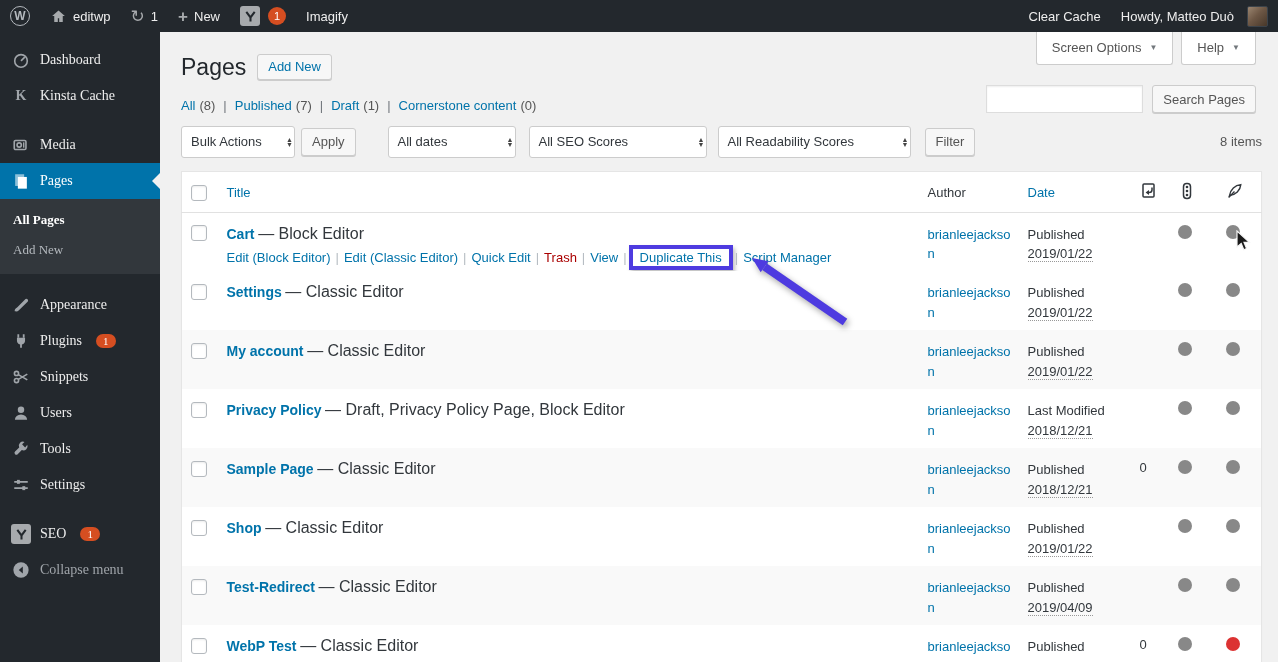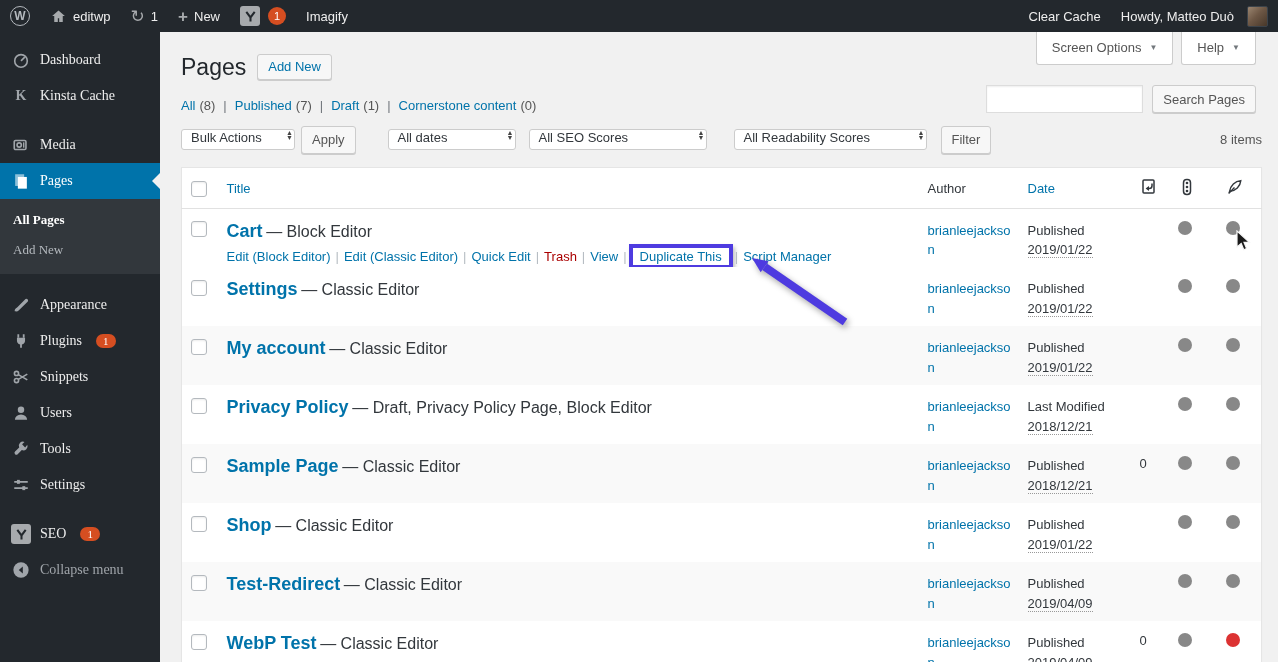--- a/index.html
+++ b/index.html
@@ -59,38 +59,38 @@
   h1 { font-size:23px; font-weight:400; color:#23282d; line-height:1.25; }
   .add-new { background:#f7f7f7; border:1px solid #ccc; border-radius:3px; color:#0073aa;
     padding:4px 10px 5px; font-size:13px; box-shadow:0 1px 0 #ccc; }
 
   .views { margin-top:16px; list-style:none; display:flex; align-items:center; }
   .views a { color:#0073aa; }
   .views .count { color:#555; margin-left:4px; }
   .vsep { color:#72777c; margin:0 8px; }
 
   .toolbar { margin-top:13px; display:flex; align-items:center; }
-  .wpselect { background:#fff; border:1px solid #ccc; border-radius:3px; height:21px; display:flex;
-    align-items:flex-start; justify-content:space-between; padding:0 1px 0 9px; color:#32373c; cursor:pointer; }
+  .wpselect { background:#fff; border:1px solid #ccc; border-radius:3px; height:32px; display:flex;
+    align-items:center; justify-content:space-between; padding:0 1px 0 9px; color:#32373c; cursor:pointer; }
   .arrows { display:flex; flex-direction:column; align-items:center; line-height:5px; font-size:7px; color:#444; margin-left:8px; }
 
   
   table { margin-top:13px; border-collapse:collapse; width:100%; background:#fff;
     border:1px solid #e5e5e5; box-shadow:0 1px 1px rgba(0,0,0,.04); table-layout:fixed; }
   col.c-cb{width:35px} col.c-author{width:100px} col.c-date{width:112px}
   col.c-links{width:38px} col.c-seo{width:48px} col.c-read{width:46px}
   thead th { padding:10px 0 9px 10px; text-align:left; font-weight:400; font-size:13px;
     color:#32373c; border-bottom:1px solid #e1e1e1; height:37px; }
   thead th.sortable a { color:#0073aa; }
   thead th.cb-col, tbody td.cb-col { padding-left:9px; }
   tbody td { padding:12px 4px 0 10px; vertical-align:top; font-size:13px; height:59px; overflow:hidden; }
   tr.alt { background:#f9f9f9; }
   .cb { display:inline-block; width:16px; height:16px; border:1px solid #b4b9be; border-radius:3px;
     background:#fff; box-shadow:inset 0 1px 2px rgba(0,0,0,.08); cursor:pointer; vertical-align:middle; }
-  .row-title { color:#0073aa; font-weight:bold; font-size:18px; }
+  .row-title { color:#0073aa; font-weight:bold; font-size:14px; }
   .state { color:#32373c; font-weight:normal; font-size:16px; }
   .actions { margin-top:7px; font-size:13px; white-space:nowrap; }
   .actions a { color:#0073aa; }
   .actions a.trash { color:#a00; }
   .asep { color:#b5bcc2; margin:0 5px; }
   .hl-box { display:inline-block; border:4px solid #4e3be0; padding:1px 7px; margin:-6px -3px;
     box-shadow:2px 3px 4px rgba(0,0,0,.25); background:transparent; }
   .author-link { color:#0073aa; display:inline-block; width:86px; word-break:break-all; line-height:1.5; }
   .date-cell div { line-height:1.5; }
   .date-val { border-bottom:1px dotted #999; }
@@ -319,21 +319,21 @@
     </div>
     <button class="btn" style="margin-left:6px">Apply</button>
     <div class="wpselect" style="width:128px;margin-left:32px">
       <span>All dates</span>
       <span class="arrows">▲<br>▼</span>
     </div>
     <div class="wpselect" style="width:178px;margin-left:13px">
       <span>All SEO Scores</span>
       <span class="arrows">▲<br>▼</span>
     </div>
-    <div class="wpselect" style="width:193px;margin-left:27px">
+    <div class="wpselect" style="width:193px;margin-left:11px">
       <span>All Readability Scores</span>
       <span class="arrows">▲<br>▼</span>
     </div>
     <button class="btn" style="margin-left:14px">Filter</button>
     <span style="margin-left:auto;color:#555">8 items</span>
   </div>
 
   <table>
     <colgroup>
       <col class="c-cb">

